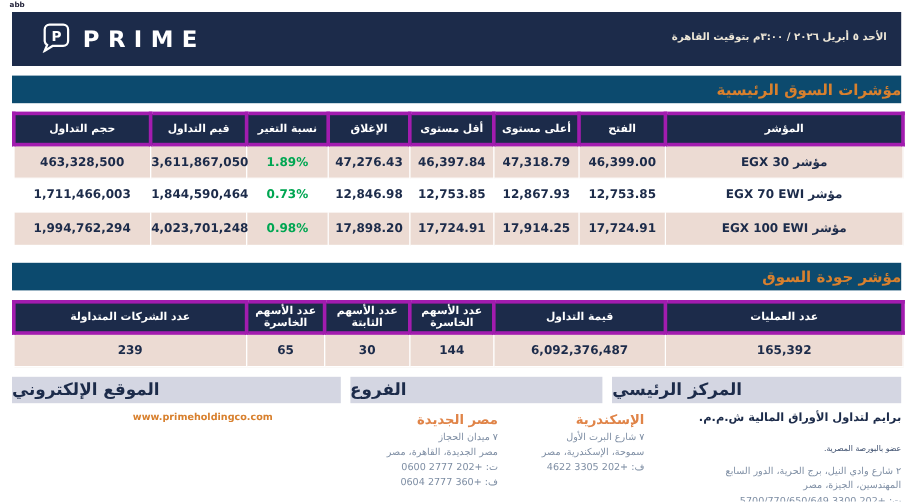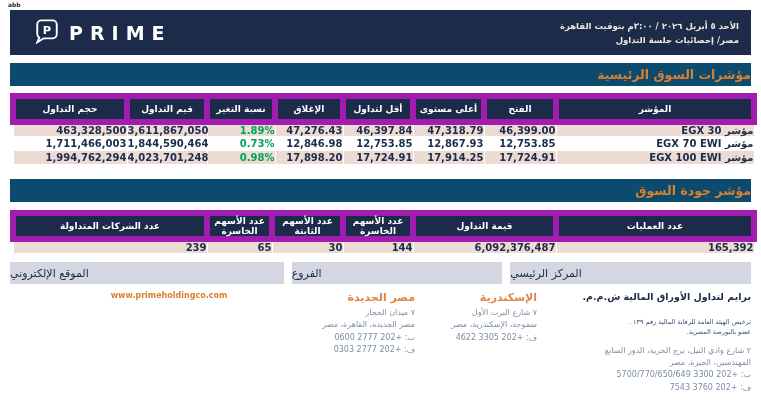--- a/index.html
+++ b/index.html
@@ -30,39 +30,39 @@
     background:#0c4a6e; height:23px; display:flex; align-items:center;
     justify-content:flex-end; margin-top:8px;
   }
   .section-bar .title {
     color:#d8802e; font-weight:bold; font-size:12.5px; direction:rtl;
   }
   
   table { border-collapse:collapse; table-layout:fixed; width:741px; margin-top:7px; }
   th {
     background:#1c2b4a; color:#ffffff; font-size:9px; font-weight:bold;
-    height:26px; text-align:center; border:6px solid #a21caf; direction:rtl;
+    height:26px; text-align:center; border:3px solid #a21caf; direction:rtl;
   }
   td {
-    height:14px; text-align:right; font-size:10px; font-weight:bold;
+    height:28px; text-align:center; font-size:10px; font-weight:bold;
     border:1px solid #ffffff; color:#1c2b4a;
   }
   tr.row-odd td { background:#ecdbd3; }
   tr.row-even td { background:#ffffff; }
   td.change { color:#00a652; }
   td.index-name { direction:rtl; }
   .quality-table { margin-top:8px; }
   .mt14 { margin-top:14px; }
   
   .footer-bars { display:flex; gap:8px; margin-top:8px; }
   .footer-bar {
     background:#d4d6e2; height:22px; display:flex; align-items:center;
     justify-content:flex-end; direction:rtl;
   }
-  .footer-bar span { color:#1c2b4a; font-weight:normal; font-size:11px; padding-right:8px; }
+  .footer-bar span { color:#1c2b4a; font-weight:bold; font-size:14px; padding-right:8px; }
   .bar-website { width:282px; }
   .bar-website span { padding-right:36px; }
   .bar-branches { width:217px; }
   .bar-branches span { padding-right:32px; }
   .bar-head { width:248px; }
   .footer-content { display:flex; gap:8px; margin-top:7px; }
   .zone { direction:rtl; text-align:right; }
   .zone-website { width:282px; padding-left:0; }
   .website-link {
     display:block; color:#d8802e; font-weight:bold; font-size:8px;
@@ -89,21 +89,20 @@
       <span>
         <svg width="26" height="26" viewBox="0 0 32 32">
           <path d="M9 3 H23 A5 5 0 0 1 28 8 V20 A5 5 0 0 1 23 25 H12 L4 30 L6.5 24 A5.5 5.5 0 0 1 4 20 V8 A5 5 0 0 1 9 3 Z" fill="none" stroke="#ffffff" stroke-width="2.3"></path>
           <text x="16" y="19.5" text-anchor="middle" font-size="14" font-weight="bold" fill="#ffffff" font-family="DejaVu Sans, sans-serif">P</text>
         </svg>
       </span>
       <span class="brand-text">PRIME</span>
     </div>
     <div class="header-right">
       <div class="line1">الأحد ٥ أبريل ٢٠٢٦ / ٣:٠٠م بتوقيت القاهرة</div>
-      <div class="line2">مصر/ إحصائيات جلسة التداول</div>
     </div>
   </div>
 
   <div class="section-bar">
     <span class="title">مؤشرات السوق الرئيسية</span>
   </div>
 
   <table class="indices-table">
     <colgroup>
       <col style="width:114px">
@@ -114,21 +113,21 @@
         <col style="width:71px">
         <col style="width:72px">
         <col style="width:198px">
     </colgroup>
     <thead>
       <tr>
         <th>حجم التداول</th>
         <th>قيم التداول</th>
         <th>نسبة التغير</th>
         <th>الإغلاق</th>
-        <th>أقل لتداول</th>
+        <th>أقل مستوى</th>
         <th>أعلى مستوى</th>
         <th>الفتح</th>
         <th>المؤشر</th>
       </tr>
     </thead>
     <tbody>
       <tr class="row-odd">
         <td>463,328,500</td>
         <td>3,611,867,050</td>
         <td class="change">1.89%</td>
@@ -218,27 +217,26 @@
         <div class="branch-name">الإسكندرية</div>
         <div class="addr-line">٧ شارع البرت الأول</div>
         <div class="addr-line">سموحة، الإسكندرية، مصر</div>
         <div class="addr-line">ف: +202 3305 4622</div>
       </div>
       <div class="branch">
         <div class="branch-name">مصر الجديدة</div>
         <div class="addr-line">٧ ميدان الحجاز</div>
         <div class="addr-line">مصر الجديدة، القاهرة، مصر</div>
         <div class="addr-line">ت: +202 2777 0600</div>
-        <div class="addr-line">ف: +202 2777 0303</div>
+        <div class="addr-line">ف: +360 2777 0604</div>
       </div>
     </div>
 
     <div class="zone zone-head">
       <div class="company-name">برايم لتداول الأوراق المالية ش.م.م.</div>
-      <div class="tiny-line">ترخيص الهيئة العامة للرقابة المالية رقم ١٣٩ .</div>
       <div class="tiny-line">عضو بالبورصة المصرية.</div>
       <div class="head-addr">
         <div class="addr-line">٢ شارع وادي النيل، برج الحرية، الدور السابع</div>
         <div class="addr-line">المهندسين، الجيزة، مصر</div>
         <div class="addr-line">ت: +202 3300 5700/770/650/649</div>
         <div class="addr-line">ف: +202 3760 7543</div>
       </div>
     </div>
   </div>
 

